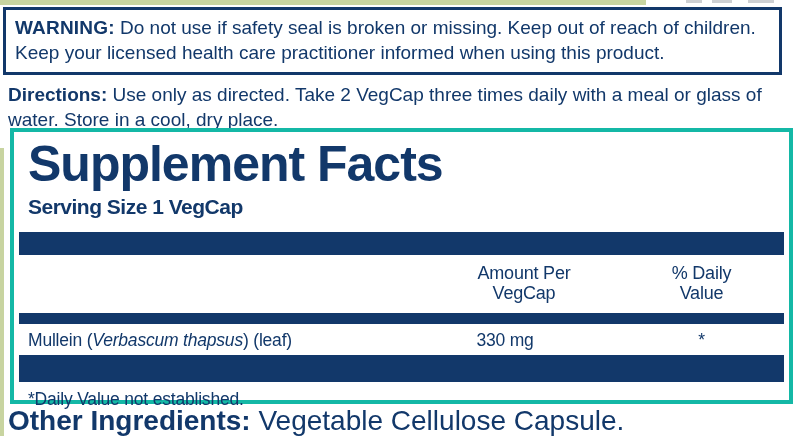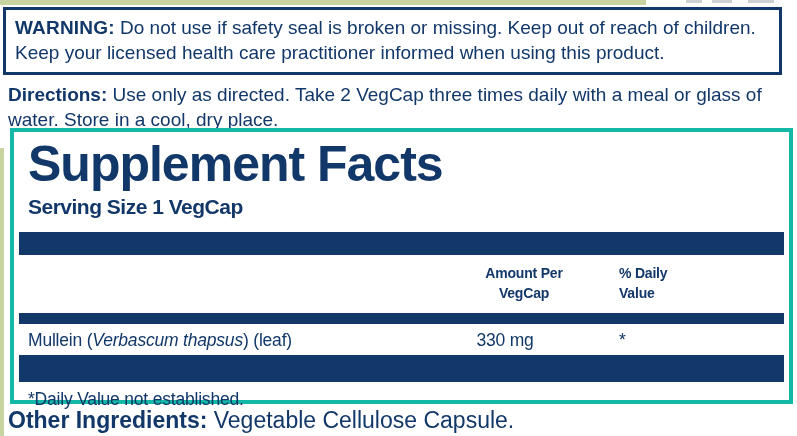--- a/index.html
+++ b/index.html
@@ -39,33 +39,33 @@
   .sf-serving{
     font-size:21px;font-weight:bold;letter-spacing:-0.5px;
     line-height:30px;margin:2px 0 10px 9px;
   }
   .bar{background:#12386a;}
   .bar.thick1{height:23px;}
   .bar.thin{height:11px;}
   .bar.thick2{height:27px;}
 
   .hdr-row{display:flex;align-items:flex-start;padding:8px 0 10px 0;
-    font-size:14px;font-weight:bold;line-height:20px;}
+    font-size:18px;font-weight:normal;line-height:20px;}
   .col-name{flex:1;padding-left:9px;}
   .col-amount{width:190px;text-align:center;}
-  .col-daily{width:165px;text-align:left;}
+  .col-daily{width:165px;text-align:center;}
 
   .data-row{display:flex;align-items:center;font-size:17.5px;padding:5px 0 4px 0;line-height:22px;gap:19px;}
   .it{font-style:italic;}
 
   .footnote{font-size:17.5px;padding:7px 0 0 9px;line-height:20px;}
 
   .other{
     position:absolute;top:408px;left:8px;width:786px;
-    font-size:23px;line-height:25px;
+    font-size:28px;line-height:25px;
   }
 </style>
 </head>
 <body>
 
 <div class="top-green"></div>
 <div class="smudge a"></div>
 <div class="smudge b"></div>
 <div class="smudge c"></div>
 <div class="left-green"></div>

